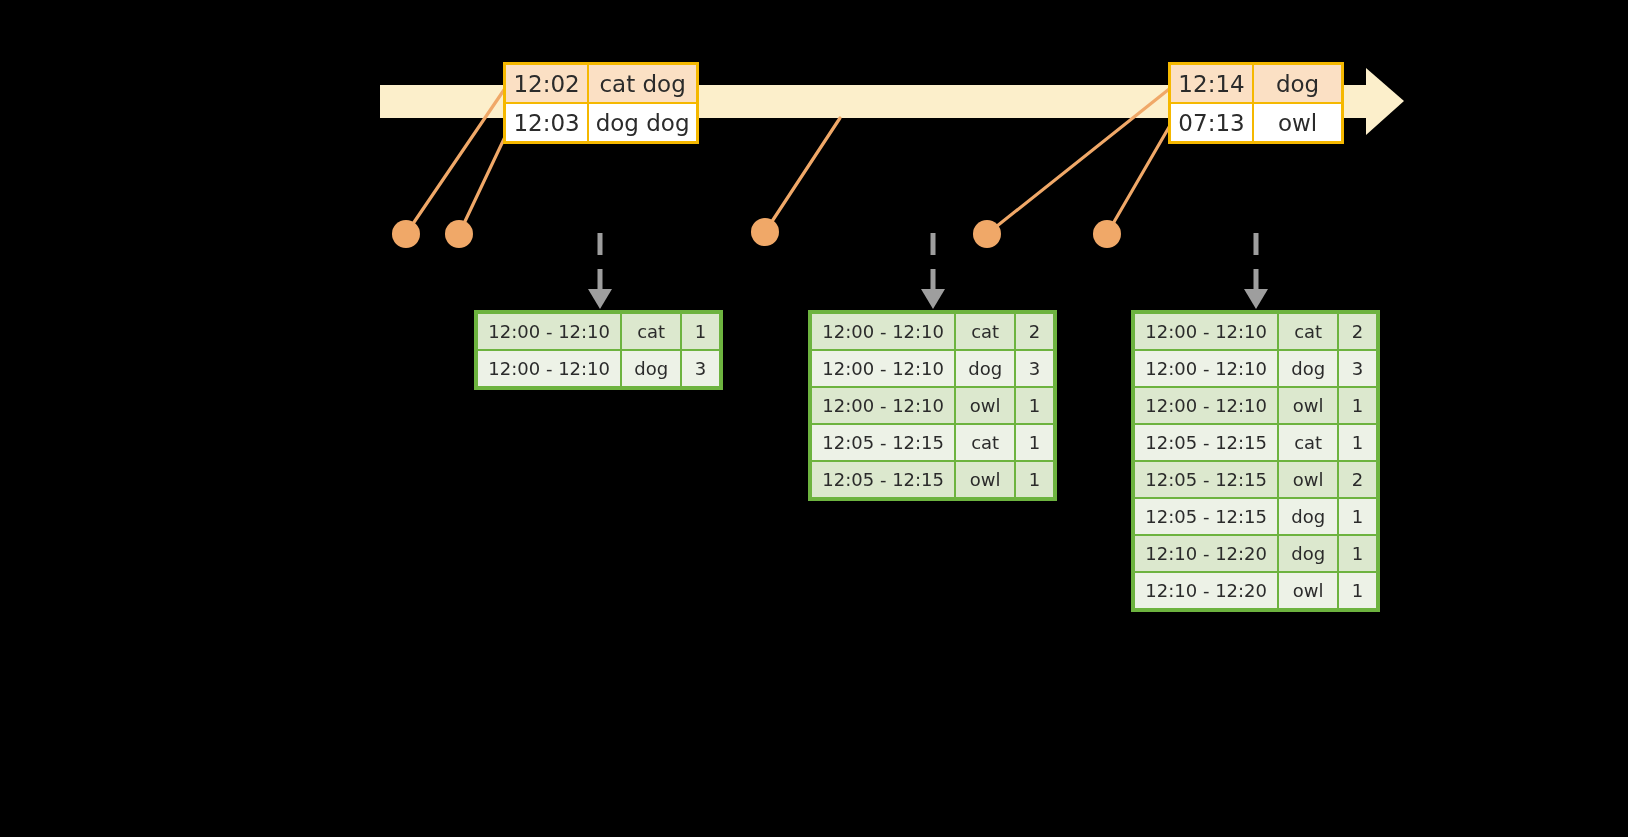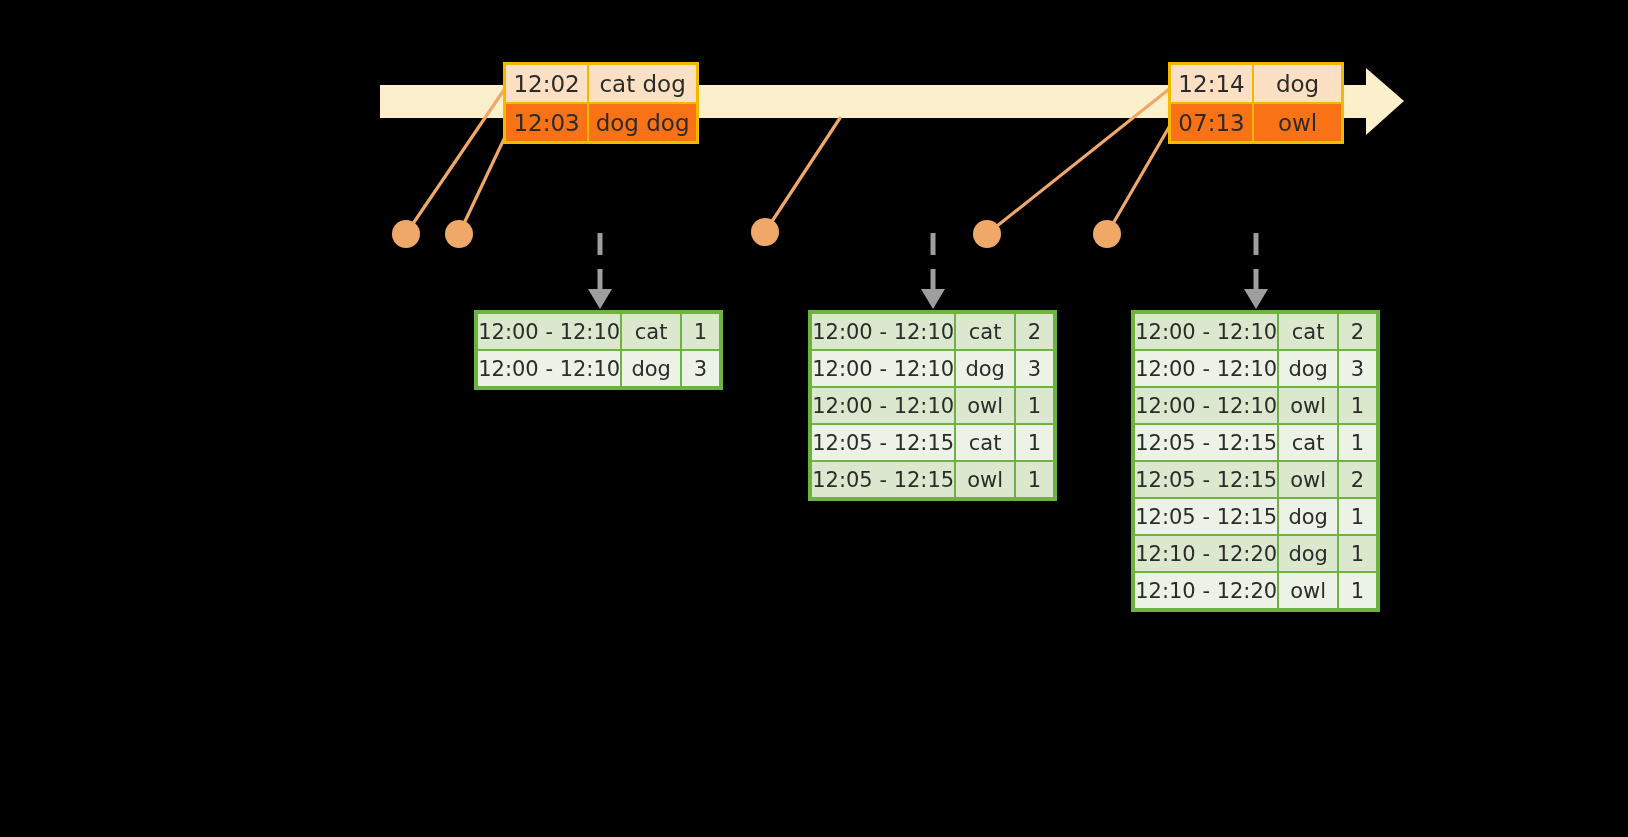--- a/index.html
+++ b/index.html
@@ -10,27 +10,27 @@
 
   
   .evt{position:absolute;border:3px solid #F5B800;box-sizing:border-box;
        display:flex;flex-direction:column;}
   .evt .row{display:flex;align-items:stretch;}
   .evt .row + .row{border-top:2px solid #F5B800;}
   .evt .cell{display:flex;align-items:center;justify-content:center;
              font-size:23px;color:#2b2b2b;box-sizing:border-box;height:37px;}
   .evt .cell.time{width:84px;border-right:2px solid #F5B800;}
   .evt .row.a .cell{background:#FBE0C4;}
-  .evt .row.b .cell{background:#f97316;}
+  .evt .row.b .cell{background:#ffffff;}
 
   
   .rtable{position:absolute;border:3px solid #6DB33F;box-sizing:border-box;
           display:flex;flex-direction:column;background:#6DB33F;}
   .rtable .trow{display:flex;}
-  .rtable .tc{font-size:21px;color:#2b2b2b;display:flex;align-items:center;
+  .rtable .tc{font-size:18px;color:#2b2b2b;display:flex;align-items:center;
               justify-content:center;box-sizing:border-box;height:35px;
               margin:1px;}
   .rtable .trow.even .tc{background:#DCE8CE;}
   .rtable .trow.odd  .tc{background:#EDF2E7;}
   .rtable .tc.win{justify-content:center;}
   .rtable .tc.key{}
   .rtable .tc.cnt{}
 </style>
 </head>
 <body>

